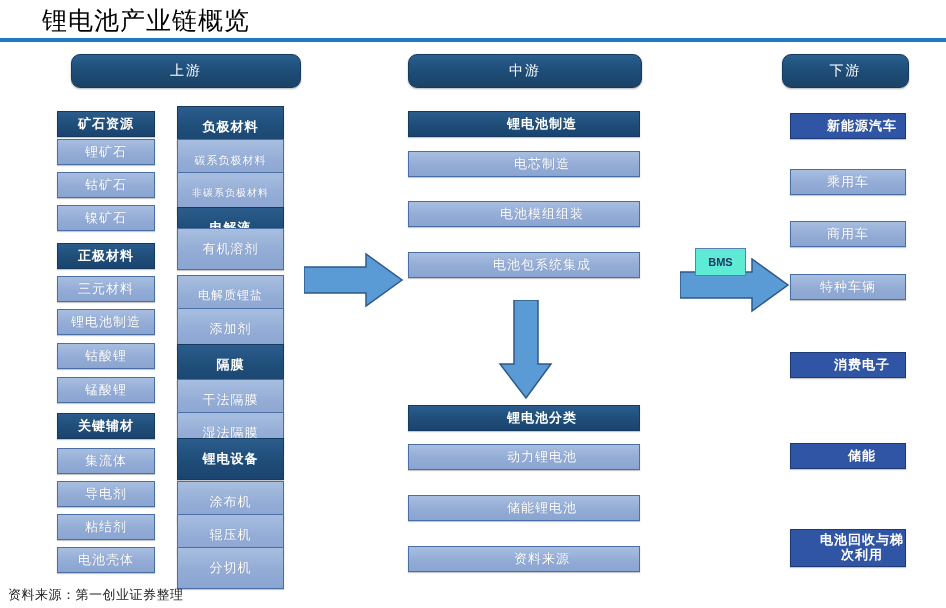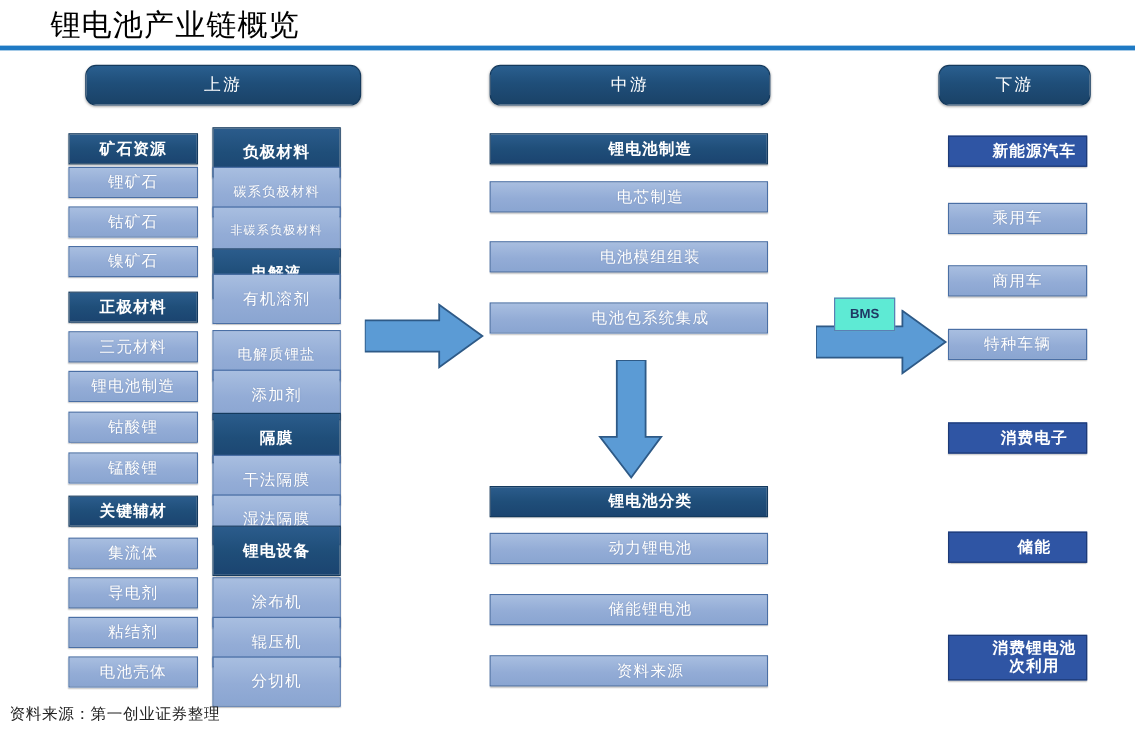--- a/index.html
+++ b/index.html
@@ -82,21 +82,21 @@
   }
   .node.solid {
     background: #2F55A4;
     border-color: #1d3a77;
     font-weight: bold;
     padding-left: 28px;
   }
   .node .two-line { white-space: pre-line; }
 
   
-  .up-left  { left: 57px;  width: 108px; height: 26px; }
+  .up-left  { left: 57px;  width: 98px; height: 26px; }
   .up-right { left: 177px; width: 107px; height: 42px; }
 
   
   .mid { left: 408px; width: 232px; height: 26px; padding-left: 36px; }
 
   
   .down { left: 790px; width: 116px; height: 26px; }
   .down.tall { height: 38px; }
 
   
@@ -181,21 +181,21 @@
 <div class="node light mid" style="top:495px">储能锂电池</div>
 <div class="node light mid" style="top:546px">资料来源</div>
 
 <div class="node solid down" style="top:113px">新能源汽车</div>
 <div class="node light down" style="top:169px">乘用车</div>
 <div class="node light down" style="top:221px">商用车</div>
 <div class="node light down" style="top:274px">特种车辆</div>
 <div class="node solid down" style="top:352px">消费电子</div>
 <div class="node solid down" style="top:443px">储能</div>
 <div class="node solid down tall" style="top:529px">
-  <span class="two-line">消费锂电池
+  <span class="two-line">电池回收与梯
 次利用</span>
 </div>
 
 <svg class="arrow-svg" style="left:304px; top:252px;" width="100" height="56" viewBox="0 0 100 56">
   <polygon points="0,15 62,15 62,2 98,28 62,54 62,41 0,41" fill="#5B9BD5" stroke="#2E5A87" stroke-width="1.5"></polygon>
 </svg>
 
 <svg class="arrow-svg" style="left:498px; top:300px;" width="56" height="100" viewBox="0 0 56 100">
   <polygon points="16,0 40,0 40,64 53,64 28,98 2,64 16,64" fill="#5B9BD5" stroke="#2E5A87" stroke-width="1.5"></polygon>
 </svg>

